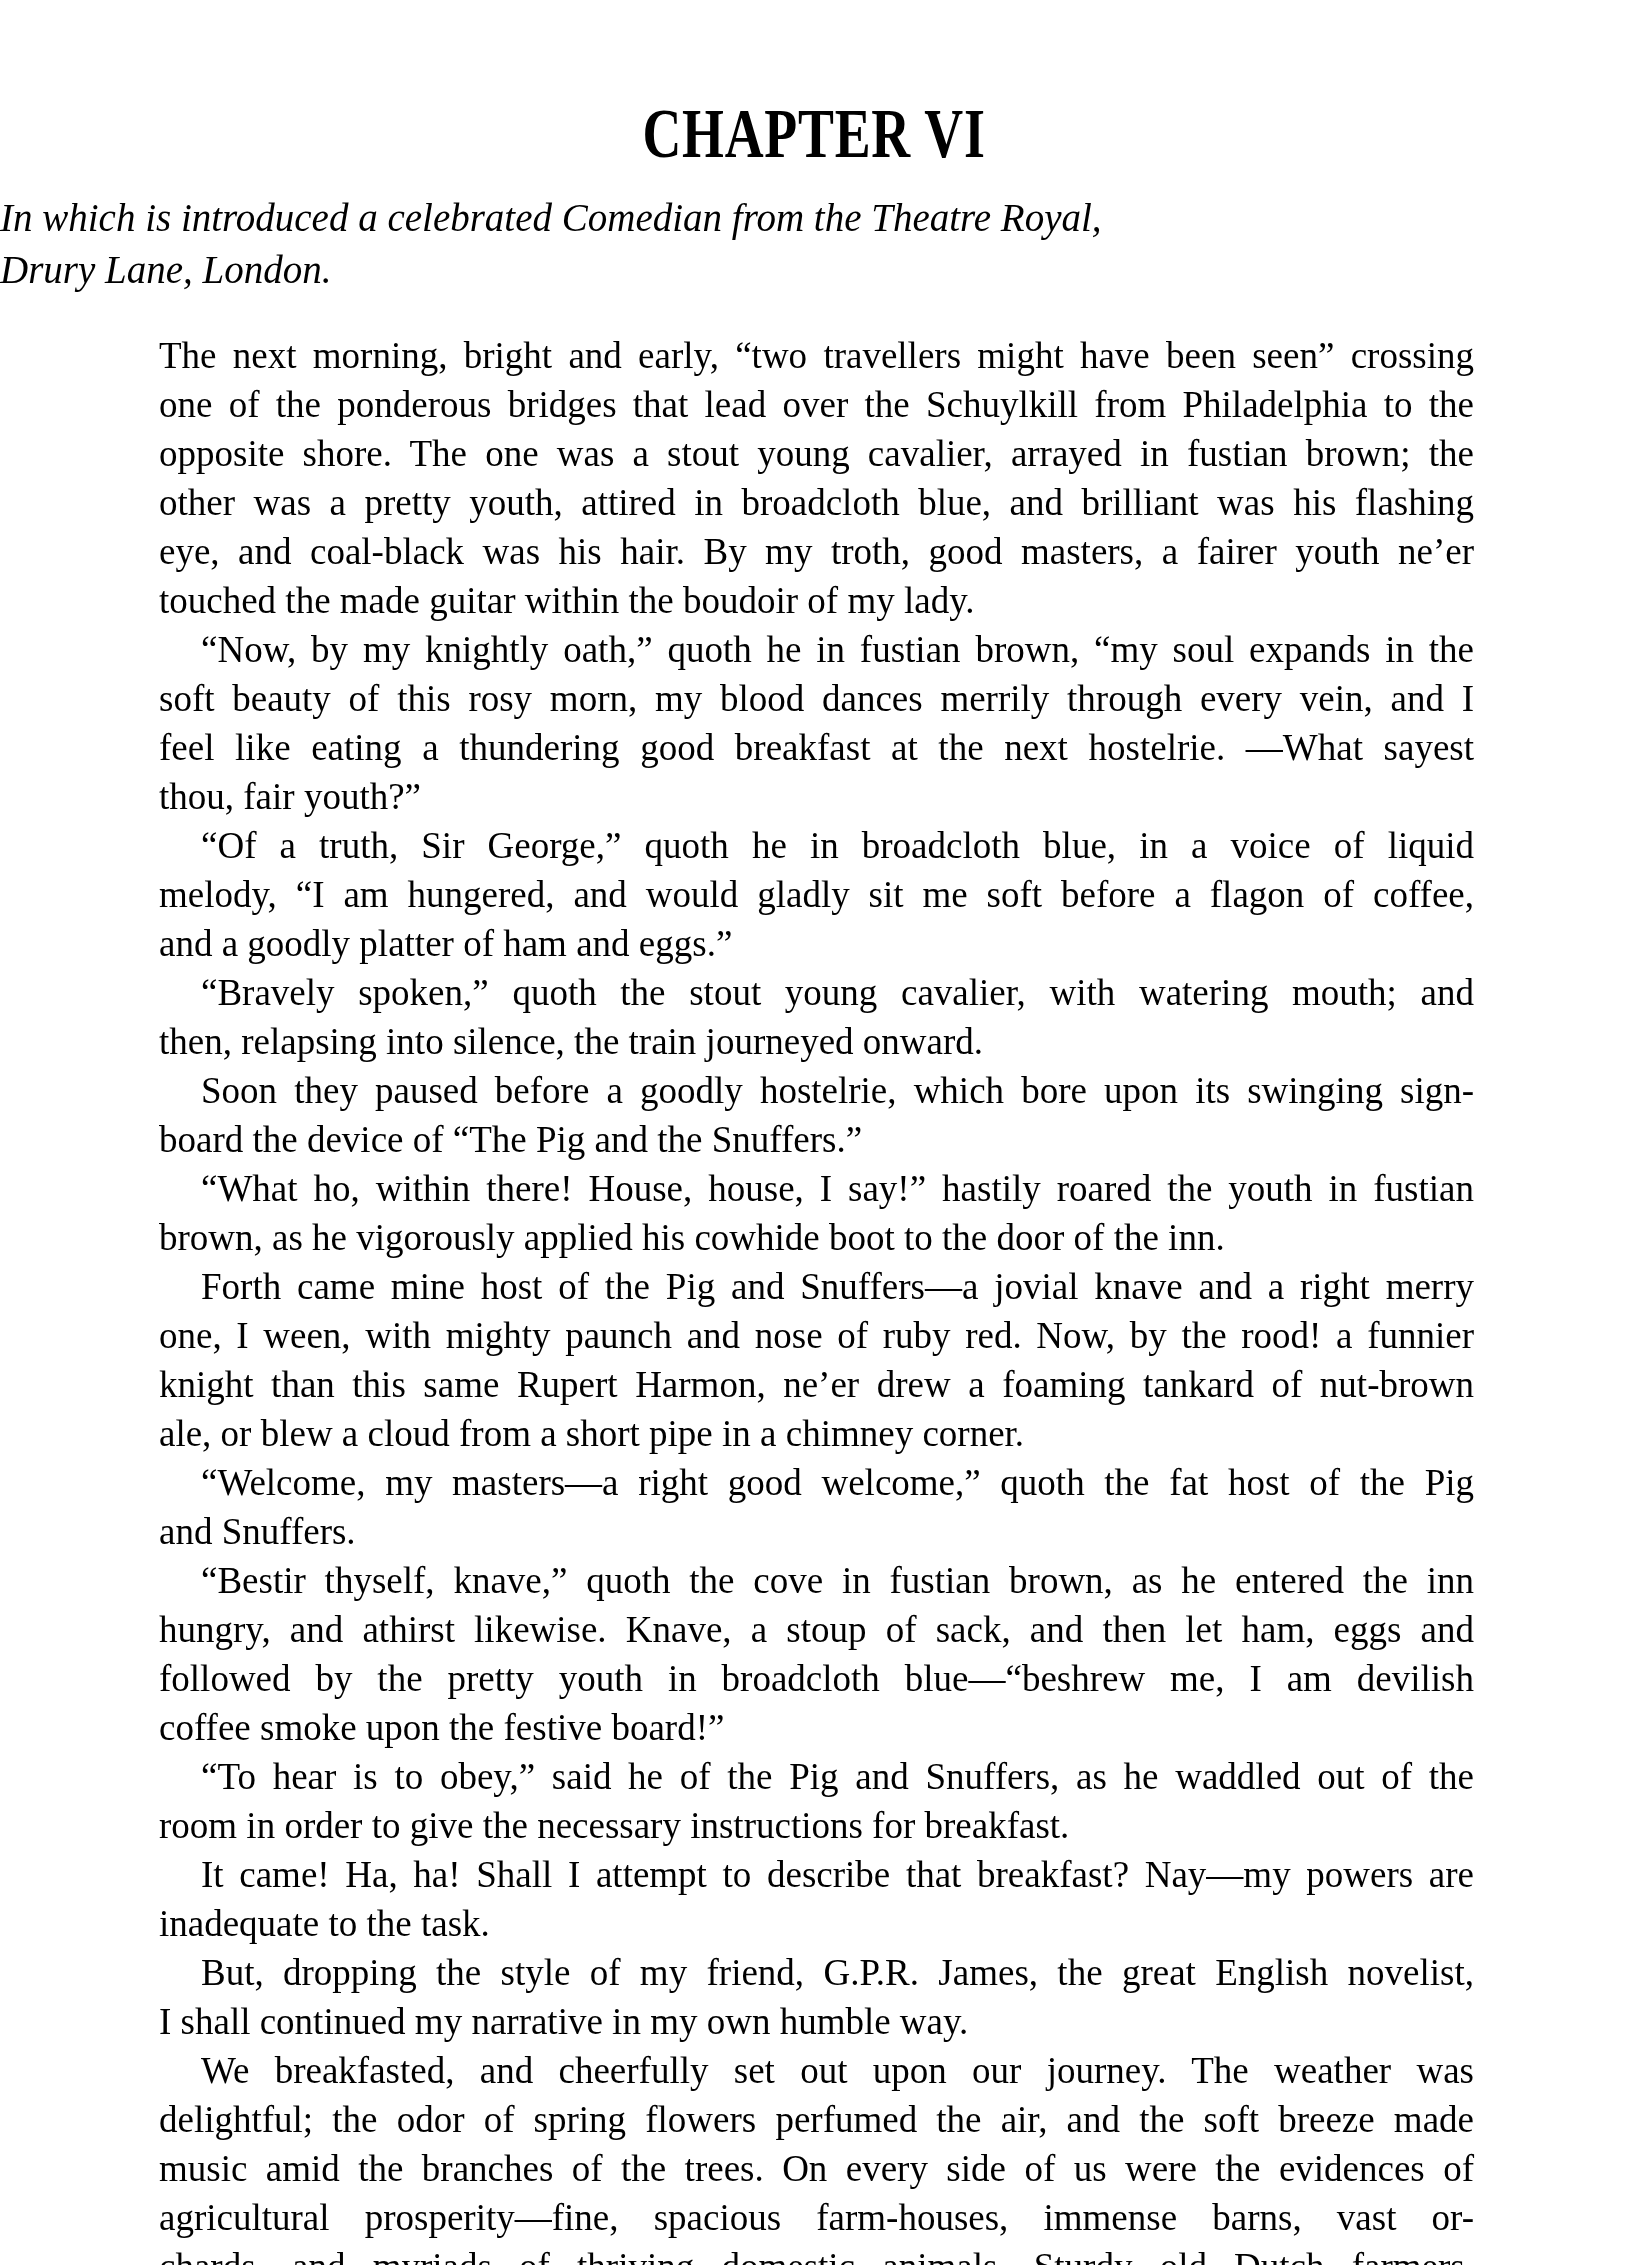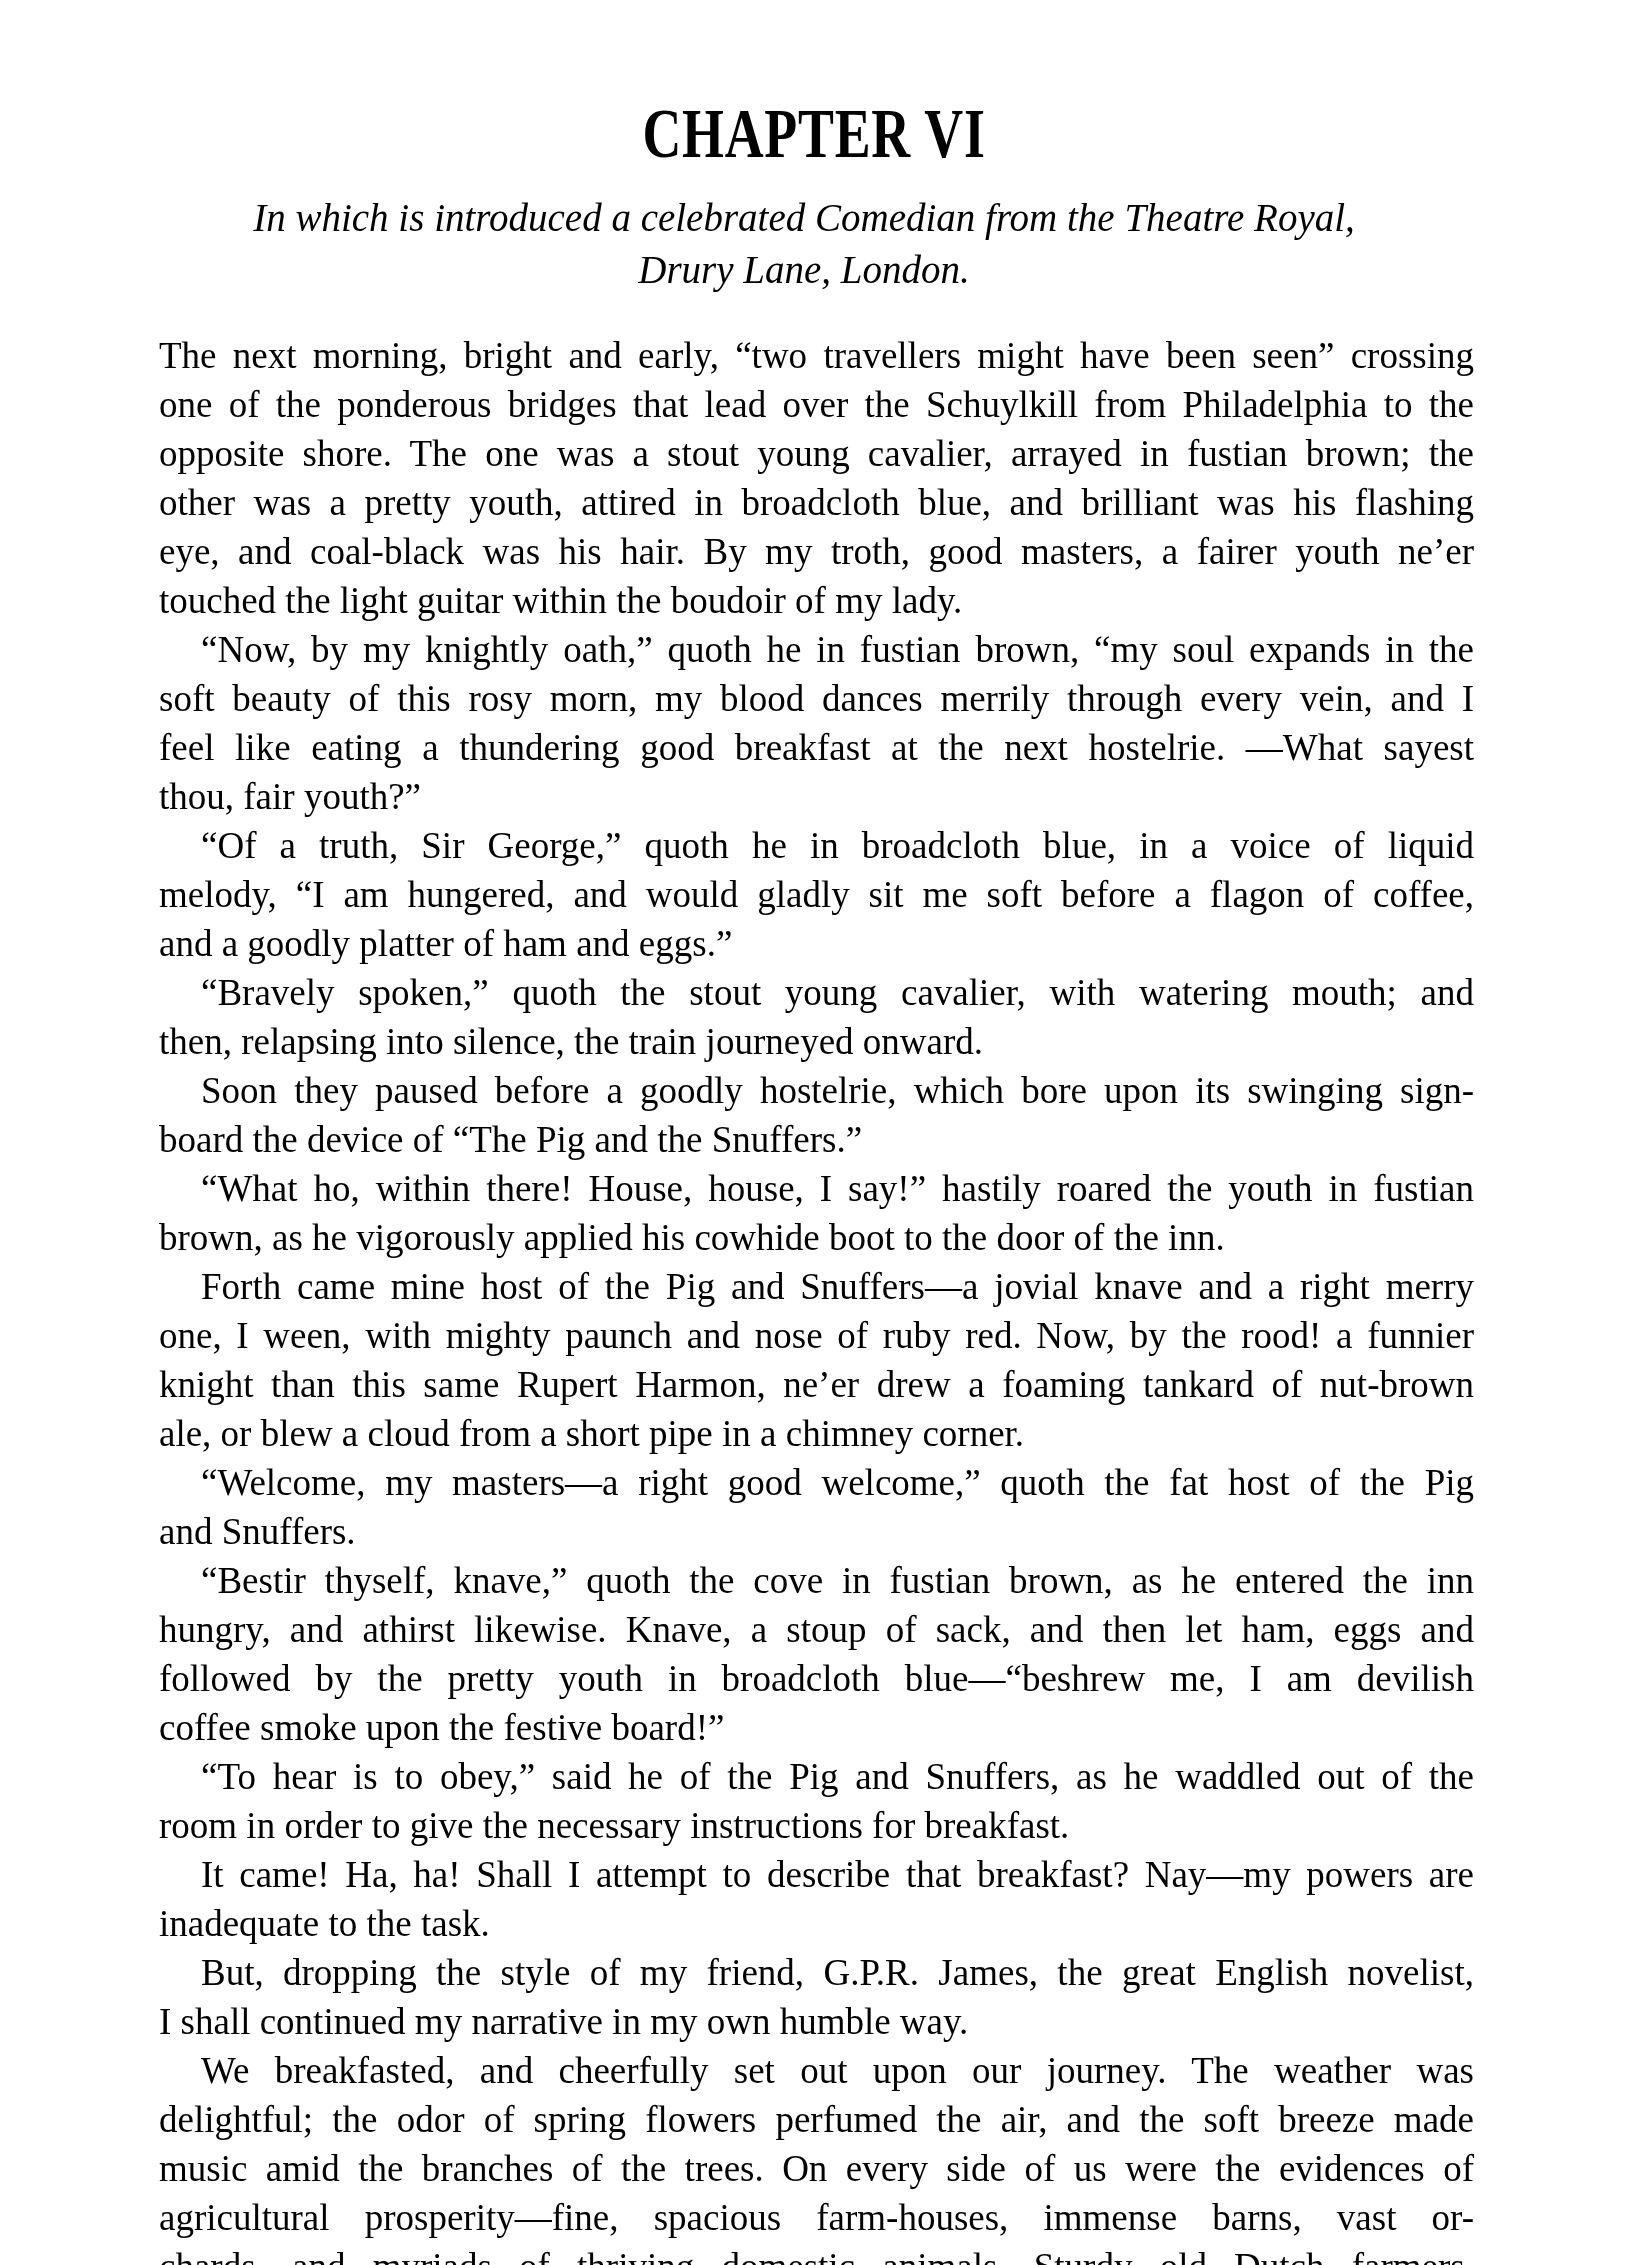--- a/index.html
+++ b/index.html
@@ -26,25 +26,24 @@
     font-size: 69px;
     line-height: 77px;
     letter-spacing: 1px;
     transform: scaleX(0.78);
     transform-origin: 814px 0;
   }
   .subtitle {
     position: absolute;
     top: 192px;
     left: 0; width: 1592px;
-    text-align: center;
+    text-align: left;
     font-style: italic;
     font-size: 39px;
     line-height: 52px;
-    padding-left: 8px;
   }
   .subtitle .sub-line { display: block; }
   .body-text {
     position: absolute;
     top: 331px;
     left: 159px;
     width: 1315px;
     font-size: 37px;
   }
   .line {
@@ -71,21 +70,21 @@
     <span class="sub-line">Drury Lane, London.</span>
   </div>
 
   <div class="body-text">
 
     <span class="line">The next morning, bright and early, “two travellers might have been seen” crossing</span>
     <span class="line">one of the ponderous bridges that lead over the Schuylkill from Philadelphia to the</span>
     <span class="line">opposite shore. The one was a stout young cavalier, arrayed in fustian brown; the</span>
     <span class="line">other was a pretty youth, attired in broadcloth blue, and brilliant was his flashing</span>
     <span class="line">eye, and coal-black was his hair. By my troth, good masters, a fairer youth ne’er</span>
-    <span class="line last">touched the light guitar within the boudoir of my lady.</span>
+    <span class="line last">touched the made guitar within the boudoir of my lady.</span>
 
     <span class="line indent">“Now, by my knightly oath,” quoth he in fustian brown, “my soul expands in the</span>
     <span class="line">soft beauty of this rosy morn, my blood dances merrily through every vein, and I</span>
     <span class="line">feel like eating a thundering good breakfast at the next hostelrie. —What sayest</span>
     <span class="line last"><span class="em">thou</span><span>, fair youth?”</span></span>
 
     <span class="line indent">“Of a truth, Sir George,” quoth he in broadcloth blue, in a voice of liquid</span>
     <span class="line">melody, “I am hungered, and would gladly sit me soft before a flagon of coffee,</span>
     <span class="line last">and a goodly platter of ham and eggs.”</span>
 

